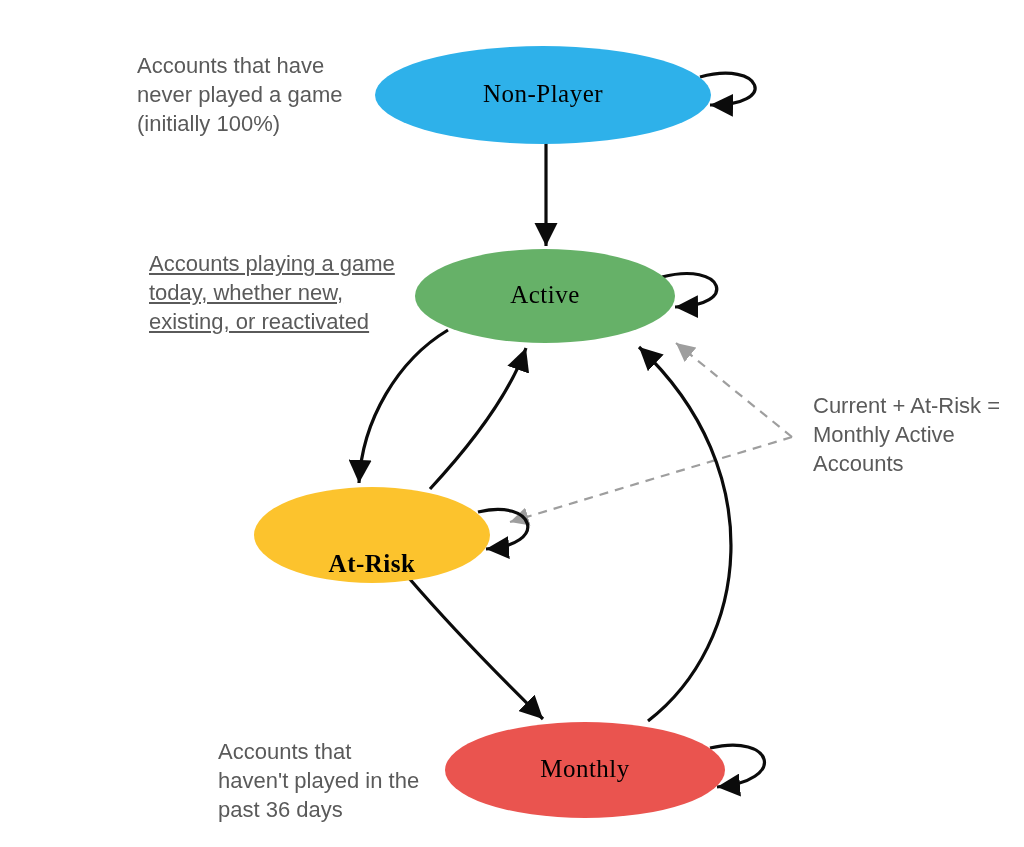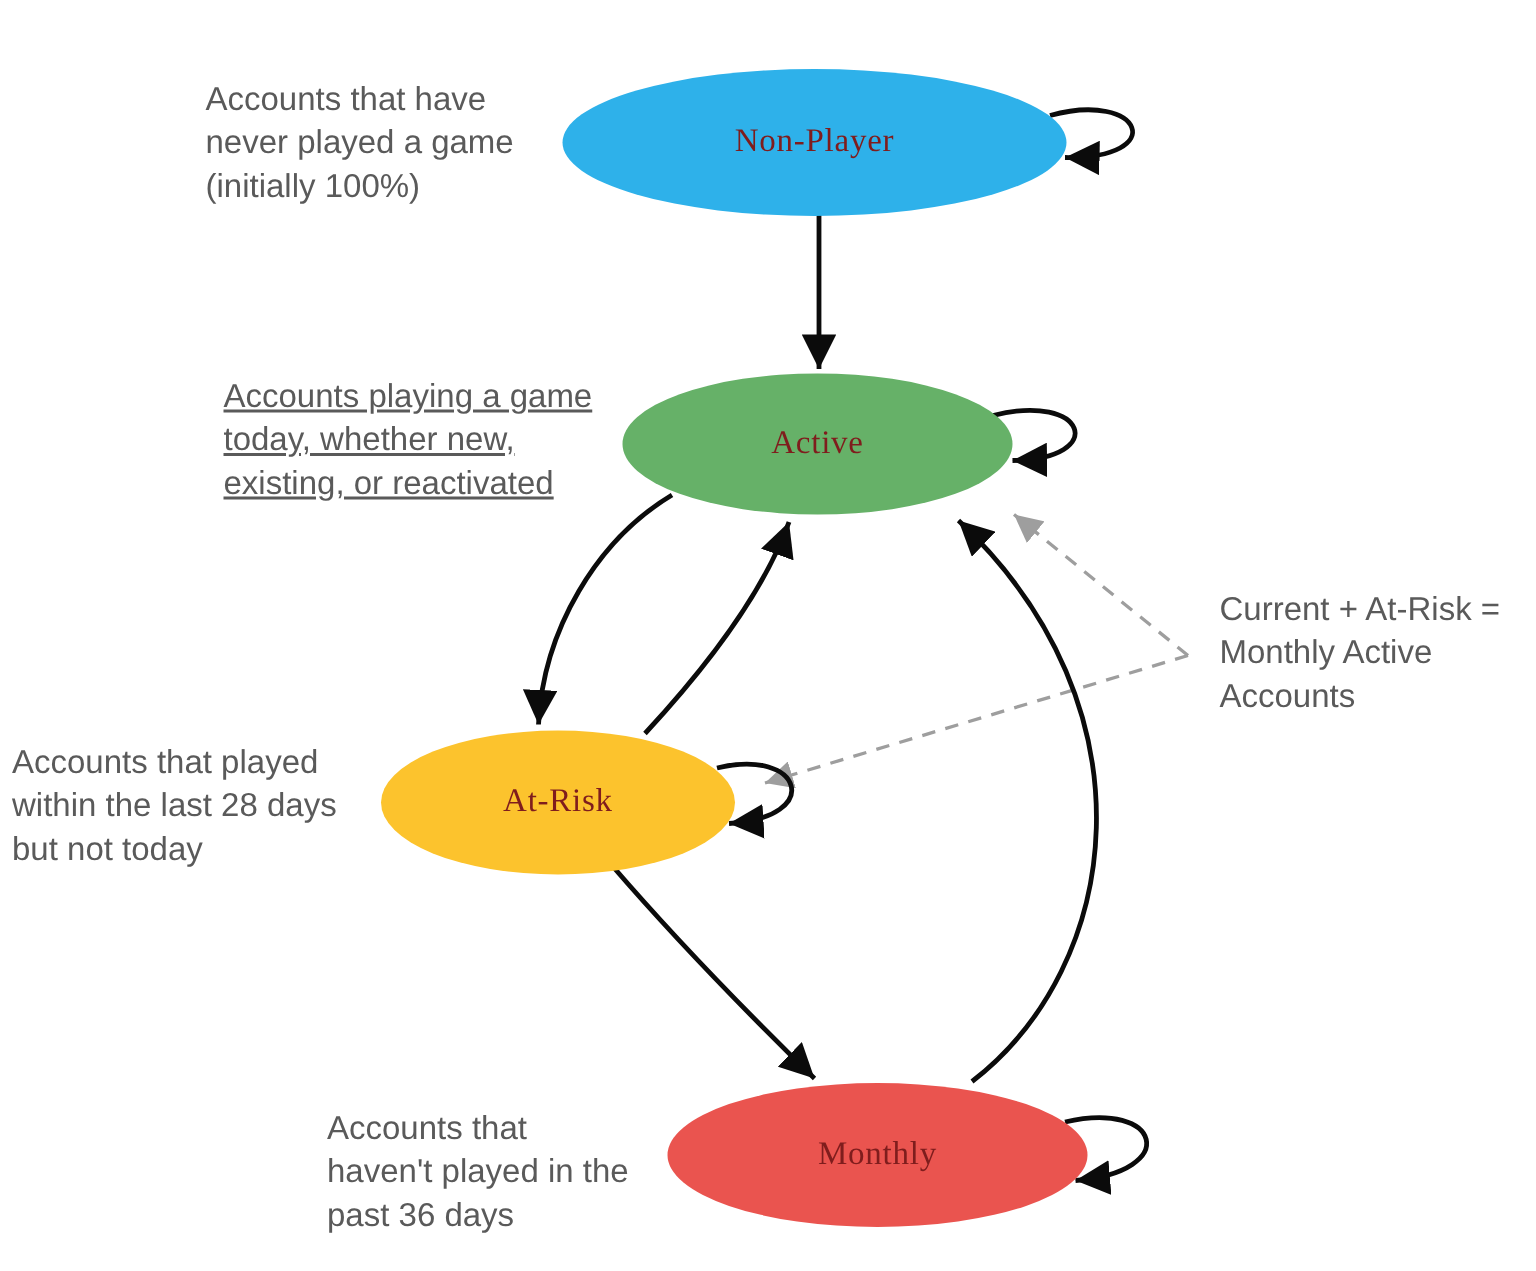--- a/index.html
+++ b/index.html
@@ -16,23 +16,23 @@
     overflow: hidden;
   }
   .canvas svg {
     position: absolute;
     left: 0;
     top: 0;
   }
   .node-label {
     position: absolute;
     transform: translate(-50%, -54%);
-    color: #7f1d1d;
+    color: #000000;
     font-family: "Liberation Serif", serif;
-    font-size: 22px;
+    font-size: 25px;
     font-weight: 500;
     letter-spacing: 0.5px;
     white-space: nowrap;
     pointer-events: none;
   }
   .annotation {
     position: absolute;
     color: #5a5a5a;
     font-size: 22px;
     line-height: 29px;
@@ -72,31 +72,28 @@
     </g>
 
     <ellipse cx="543" cy="95" rx="168" ry="49" fill="#2eb1ea"></ellipse>
     <ellipse cx="545" cy="296" rx="130" ry="47" fill="#66b168"></ellipse>
     <ellipse cx="372" cy="535" rx="118" ry="48" fill="#fcc32d"></ellipse>
     <ellipse cx="585" cy="770" rx="140" ry="48" fill="#ea544f"></ellipse>
   </svg>
 
   <div class="node-label" style="left:543px; top:95px;">Non-Player</div>
   <div class="node-label" style="left:545px; top:296px;">Active</div>
-  <div class="node-label" style="left:372px; top:535px;">At-Risk</div>
+  <div class="node-label" style="left:372px; top:565px;font-weight:bold;">At-Risk</div>
   <div class="node-label" style="left:585px; top:770px;">Monthly</div>
 
   <div class="annotation" style="left:137px; top:51px;">Accounts that have
 never played a game
 (initially 100%)</div>
   <div class="annotation" style="left:149px; top:249px;text-decoration:underline;">Accounts playing a game
 today, whether new,
 existing, or reactivated</div>
-  <div class="annotation" style="left:8px;   top:493px;">Accounts that played
-within the last 28 days
-but not today</div>
   <div class="annotation" style="left:218px; top:737px;">Accounts that
 haven't played in the
 past 36 days</div>
   <div class="annotation" style="left:813px; top:391px;">Current + At-Risk =
 Monthly Active
 Accounts</div>
 </div>
 
 </body></html>

